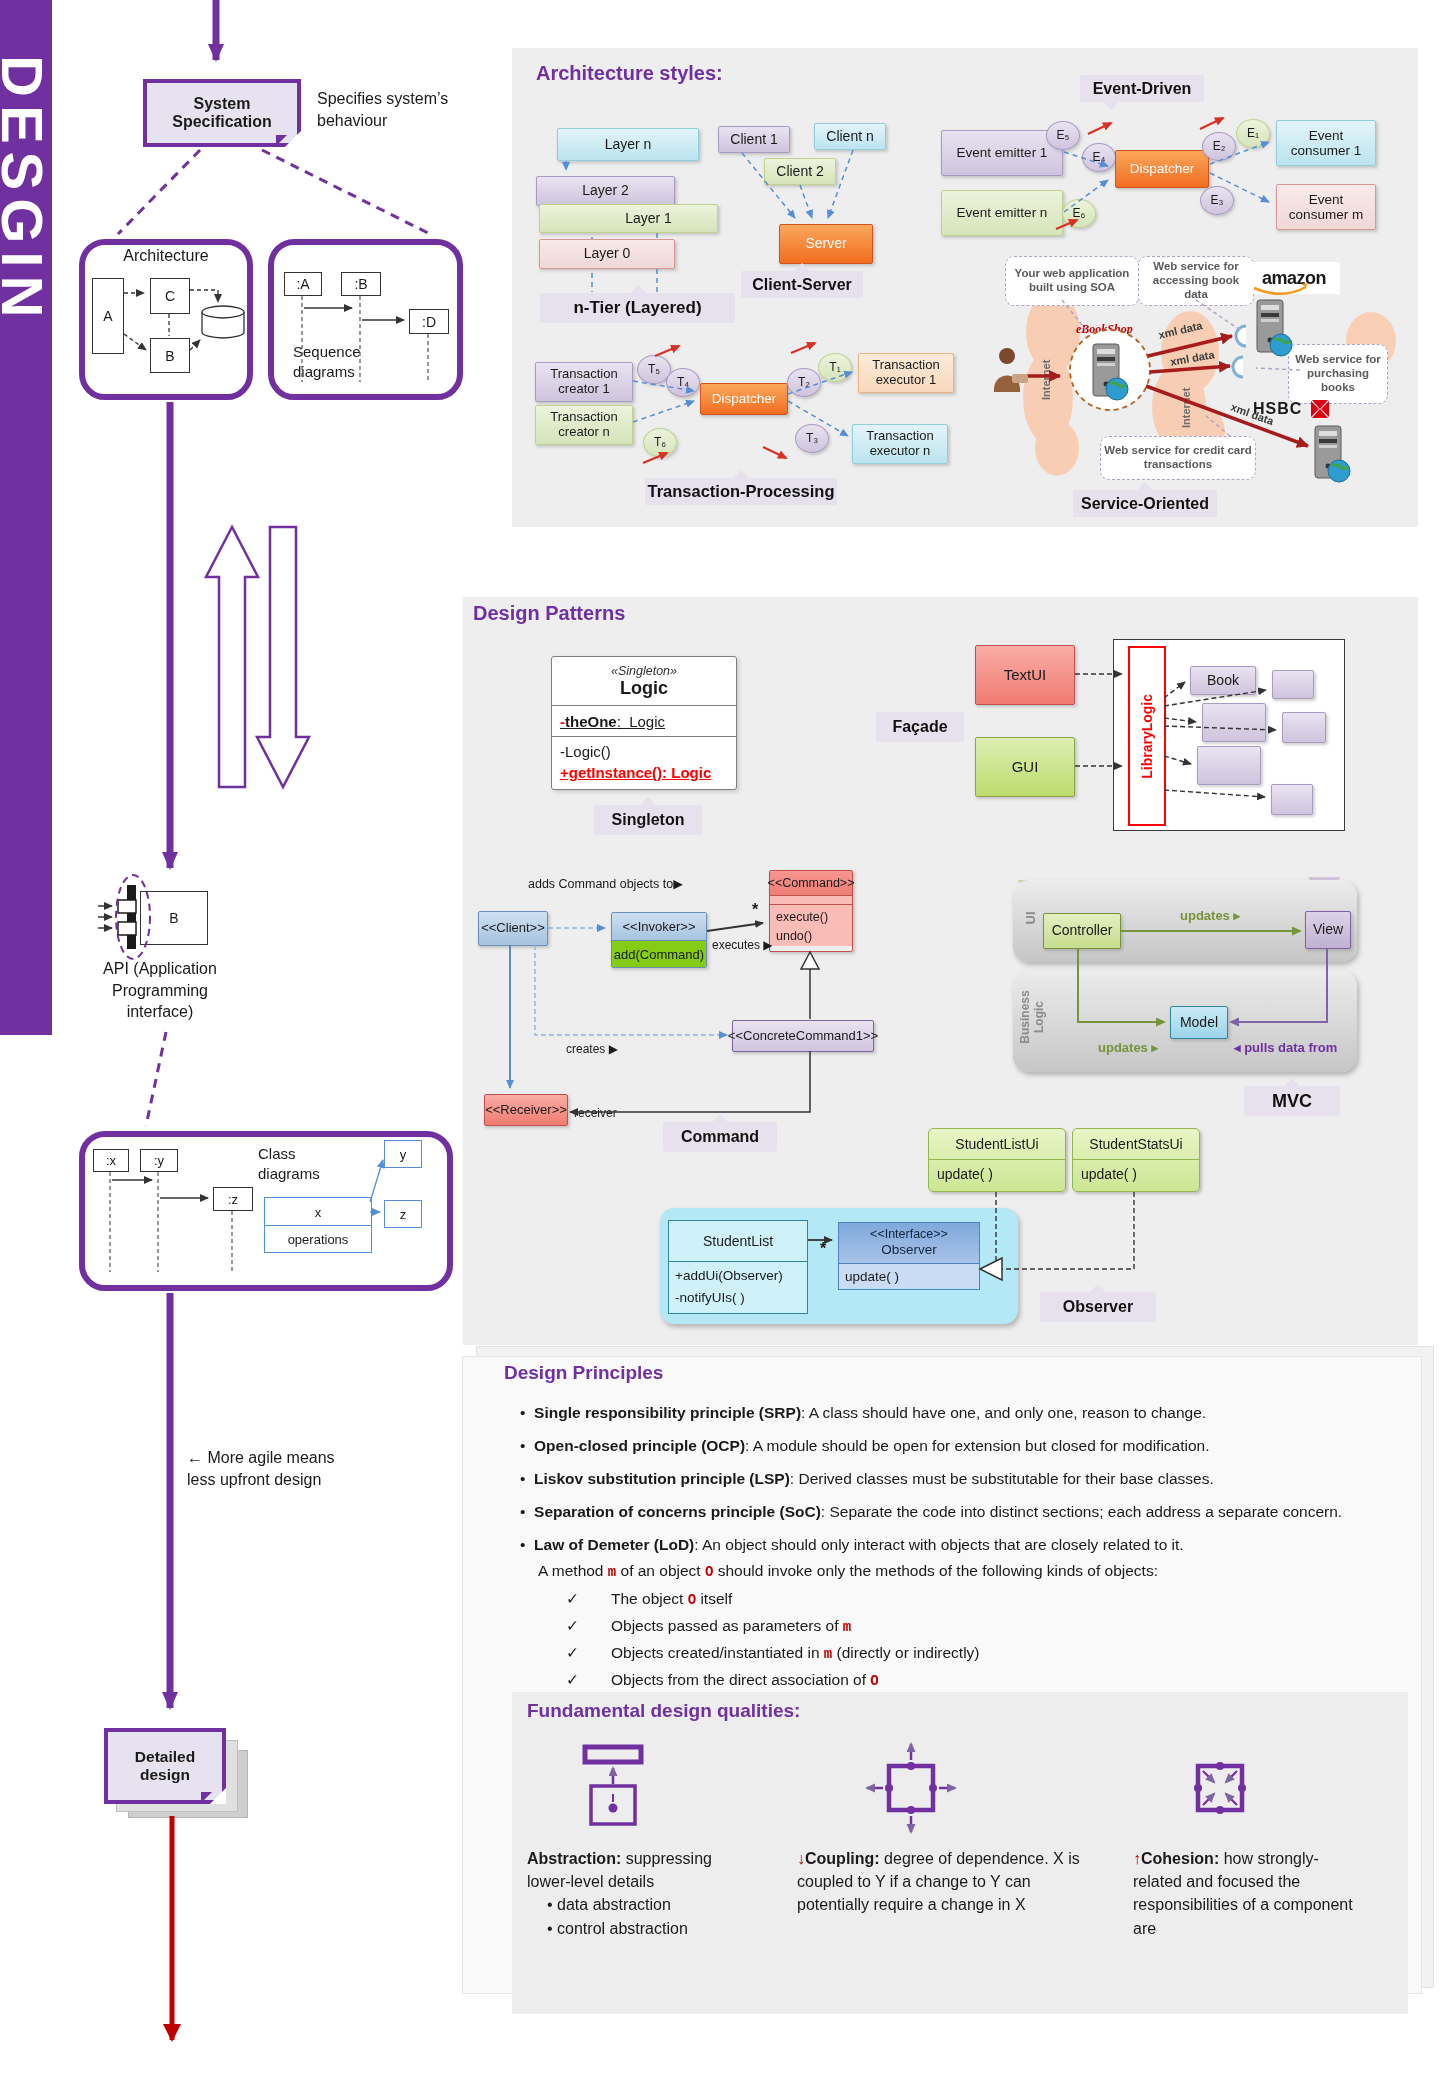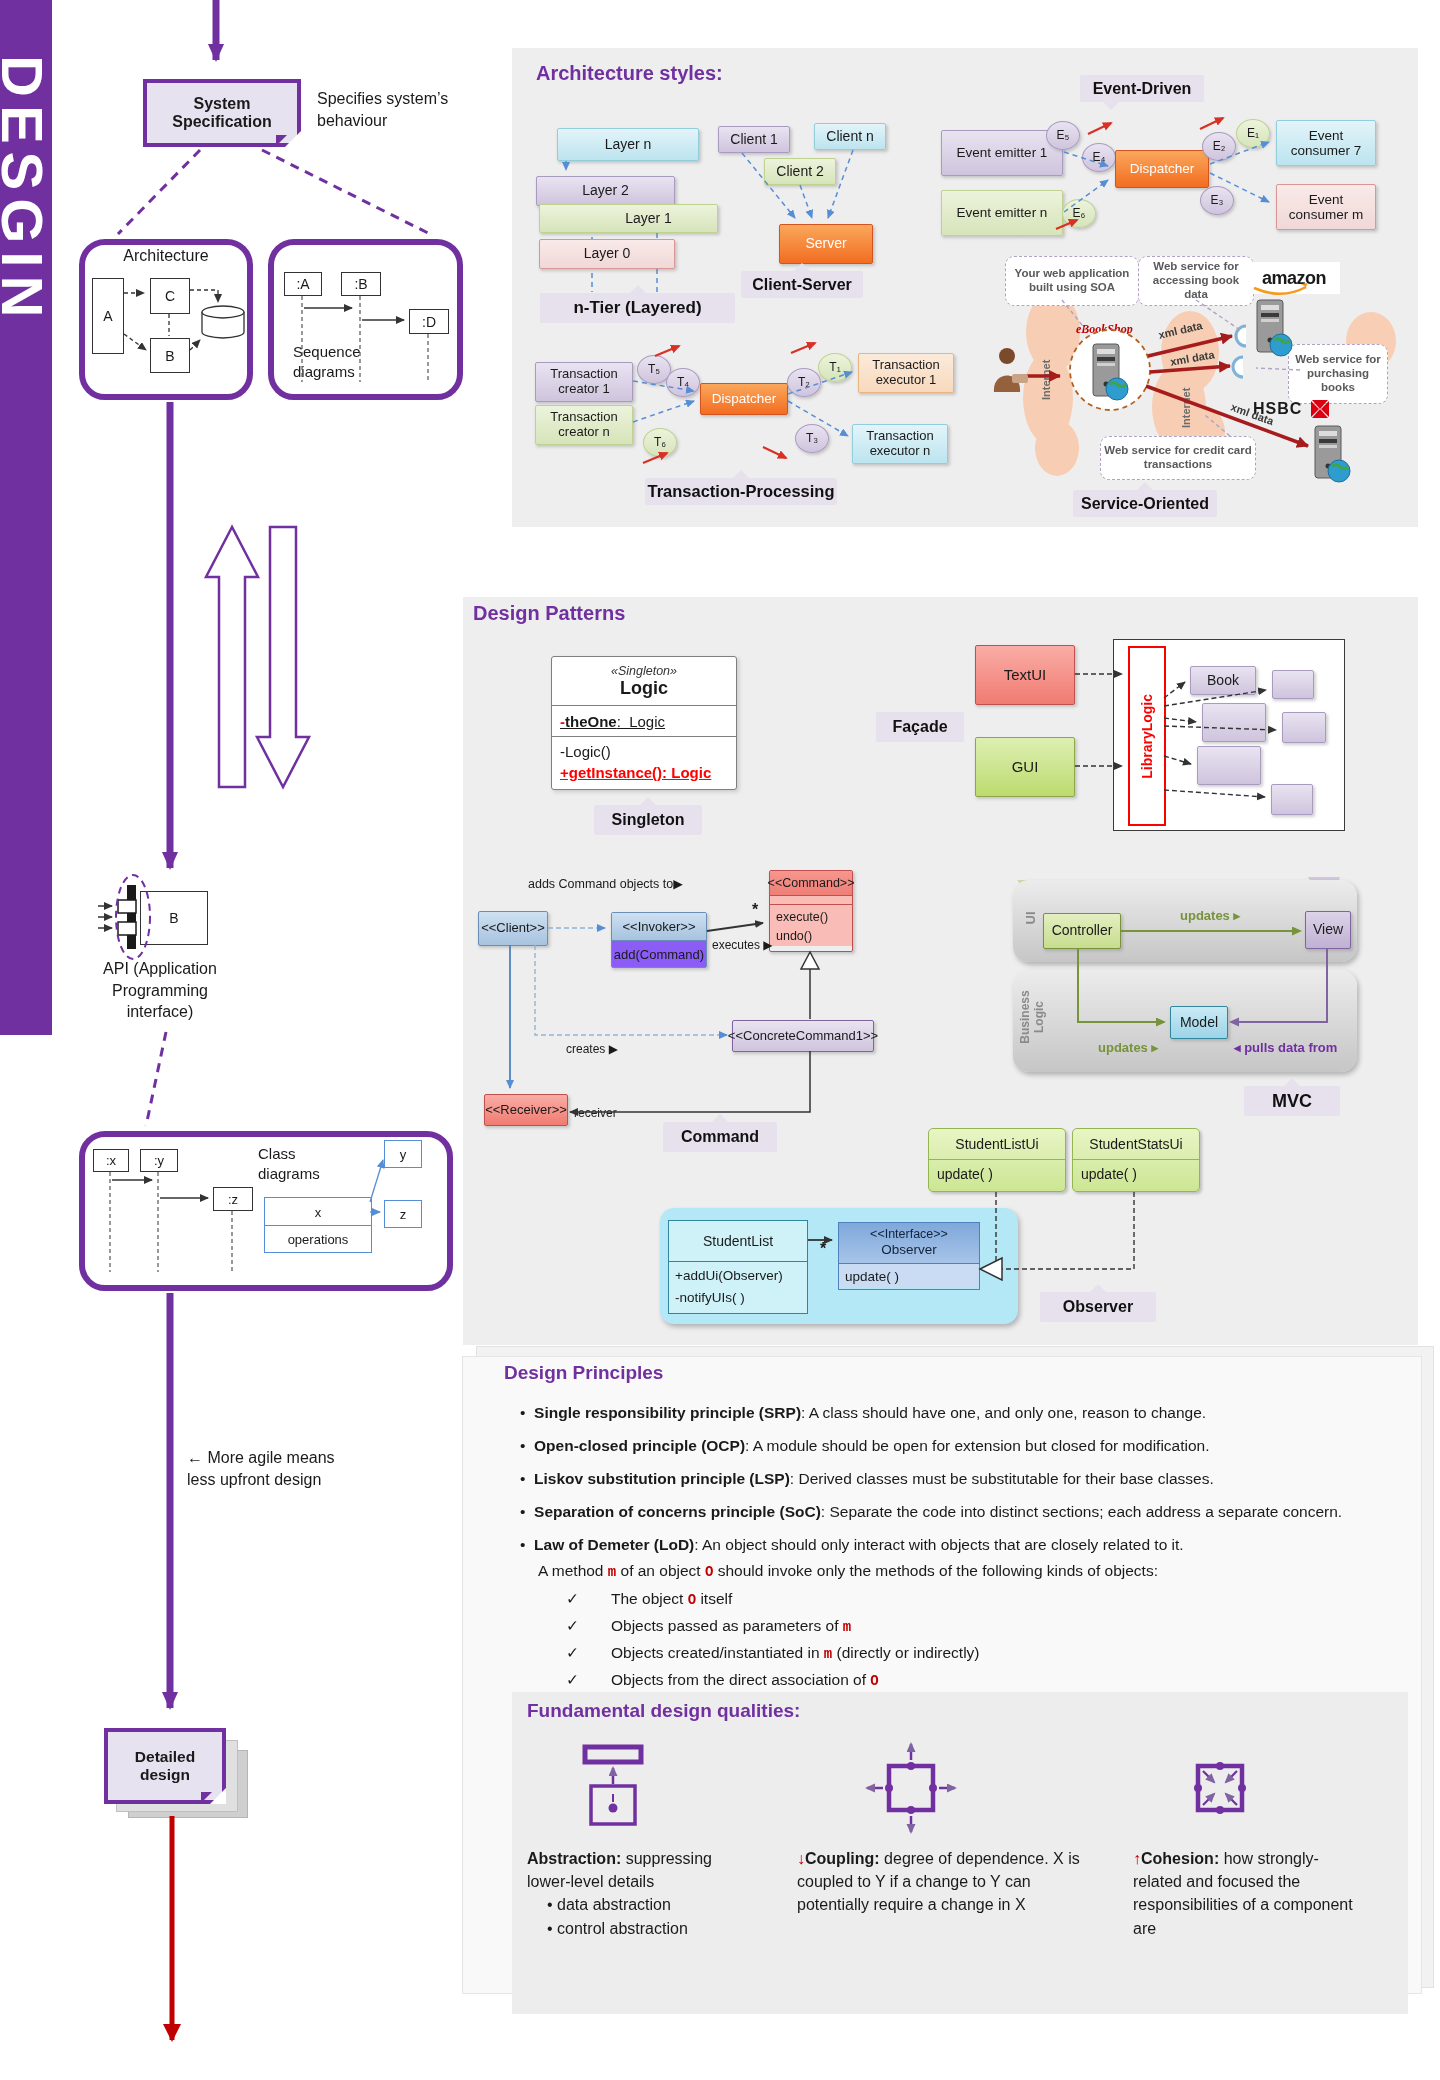--- a/index.html
+++ b/index.html
@@ -233,21 +233,21 @@
   <div class="bx c-lav ellip" style="left:1202px;top:132px;width:32px;height:27px;">
       <span>E₂</span>
     </div>
   <div class="bx c-green ellip" style="left:1236px;top:119px;width:32px;height:27px;">
       <span>E₁</span>
     </div>
   <div class="bx c-lav ellip" style="left:1200px;top:186px;width:32px;height:27px;">
       <span>E₃</span>
     </div>
   <div class="bx c-cyan" style="left:1276px;top:120px;width:98px;height:44px;font-size:13.5px;">
-    <div><span>Event</span><br><span>consumer 7</span></div>
+    <div><span>Event</span><br><span>consumer 1</span></div>
     </div>
   <div class="bx c-pink" style="left:1276px;top:184px;width:98px;height:44px;font-size:13.5px;">
     <div><span>Event</span><br><span>consumer m</span></div>
     </div>
 
   <div class="bx c-lav" style="left:535px;top:362px;width:96px;height:38px;font-size:13px;">
     <div><span>Transaction</span><br><span>creator 1</span></div>
     </div>
   <div class="bx c-green" style="left:535px;top:405px;width:96px;height:38px;font-size:13px;">
     <div><span>Transaction</span><br><span>creator n</span></div>
@@ -353,21 +353,21 @@
   <div class="bx c-lav" style="left:1271px;top:784px;width:40px;height:29px;"></div>
 
   <div class="lbl" style="left:528px;top:876px;font-size:12.5px;">adds Command objects to▶</div>
   <div class="bx c-blue" style="left:478px;top:911px;width:68px;height:33px;font-size:13px;">
       <span>&lt;&lt;Client&gt;&gt;</span>
     </div>
   <div class="a" style="left:611px;top:912px;width:94px;height:54px;border:1px solid #6A8EB5;border-radius:2px;box-shadow:1.5px 2px 3px rgba(120,120,120,.35);font-size:13px;">
     <div class="ct" style="height:27px;background:linear-gradient(180deg,#CFE0F1,#A6C3DF);border-bottom:1px solid #6A8EB5;">
         <span>&lt;&lt;Invoker&gt;&gt;</span>
       </div>
-    <div class="ct" style="height:26px;background:#8b5cf6;">
+    <div class="ct" style="height:26px;background:#84cc16;">
         <span>add(Command)</span>
       </div>
   </div>
   <div class="a" style="left:769px;top:870px;width:82px;height:80px;border:1px solid #C0504D;border-radius:2px;box-shadow:1.5px 2px 3px rgba(120,120,120,.35);font-size:12.5px;">
     <div class="ct" style="height:24px;background:linear-gradient(180deg,#F7978F,#EE7E76);border-bottom:1px solid #C0504D;">
         <span>&lt;&lt;Command&gt;&gt;</span>
       </div>
     <div style="height:8px;background:#F9BCB6;border-bottom:1px solid #C0504D;"></div>
     <div style="background:#F9BCB6;padding:3px 0 0 6px;line-height:1.5;">
       <div>execute()</div>

